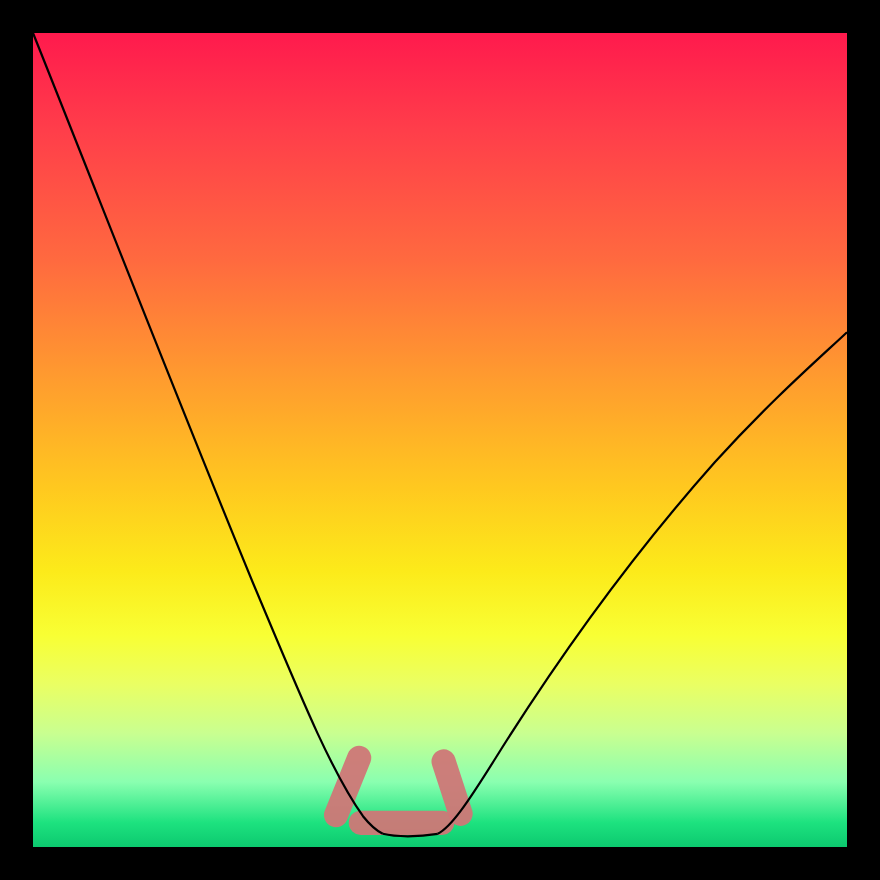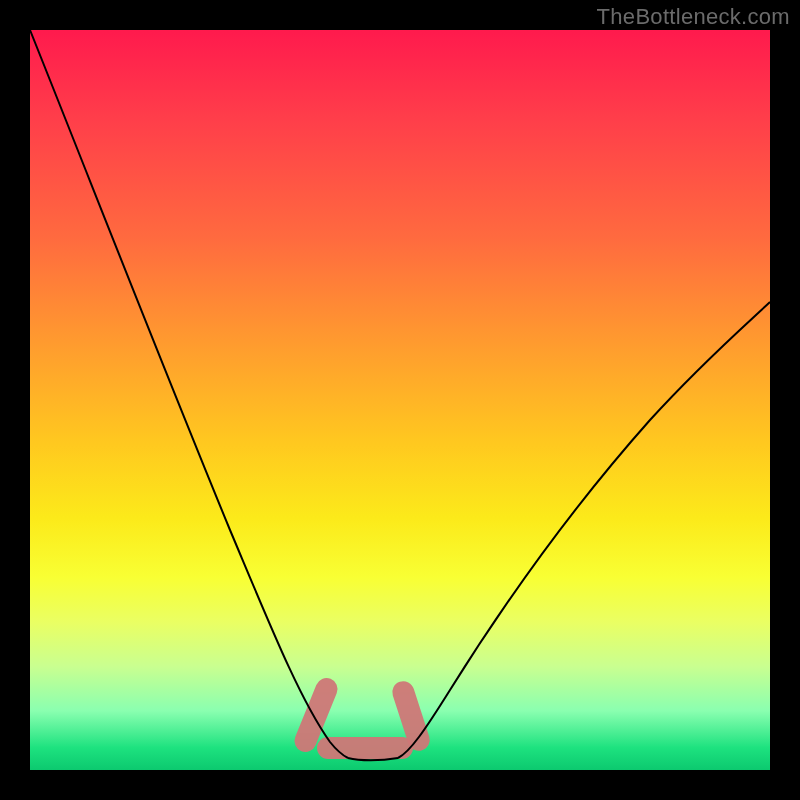--- a/index.html
+++ b/index.html
@@ -68,21 +68,20 @@
   .marker-band {
     position: absolute;
     background: #cf7777;
     opacity: 0.95;
   }
 </style>
 </head>
 <body>
 
 <div class="frame">
-  <div class="watermark">TheBottleneck.com</div>
 
   <div class="plot">
     <div class="gradient"></div>
 
     <div class="marker-band" style="left:275px; top:646px; width:22px; height:78px; transform:rotate(22deg); border-radius:11px;"></div>
     <div class="marker-band" style="left:287px; top:707px; width:96px; height:22px; border-radius:11px;"></div>
     <div class="marker-band" style="left:370px; top:650px; width:22px; height:72px; transform:rotate(-18deg); border-radius:11px;"></div>
 
     <svg class="curve" viewBox="0 0 740 740" preserveAspectRatio="none">
 

